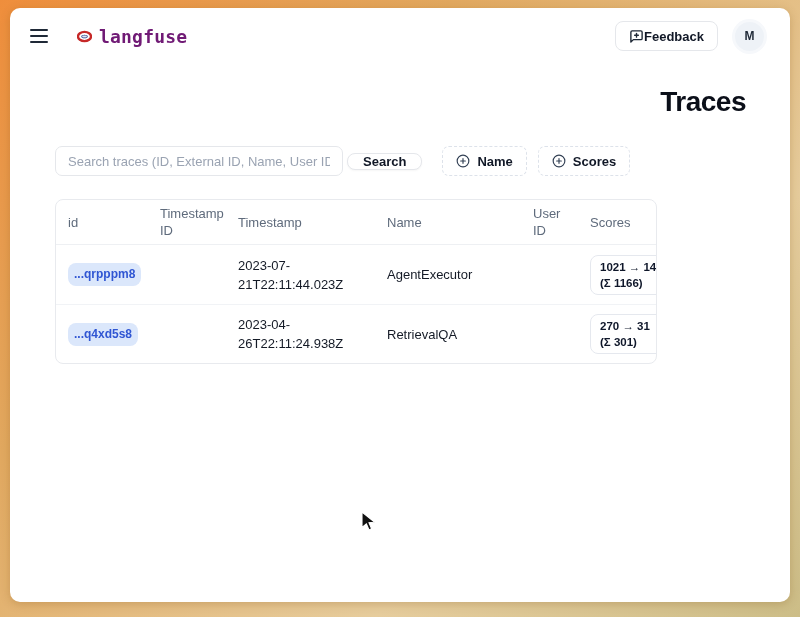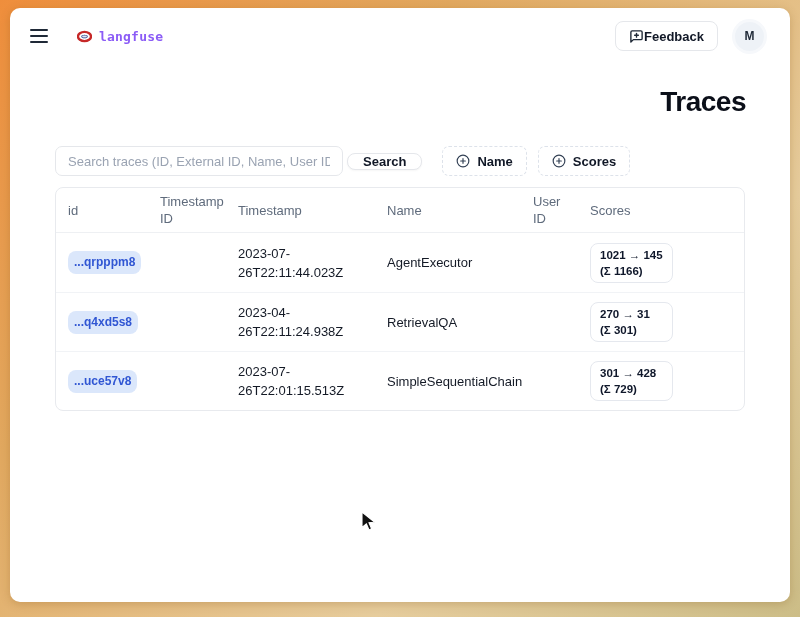--- a/index.html
+++ b/index.html
@@ -13,22 +13,22 @@
     position:absolute; left:10px; top:8px; right:10px; bottom:15px;
     background:#ffffff; border-radius:10px; overflow:hidden;
     box-shadow:0 2px 10px rgba(120,70,10,.25);
   }
   
   .topbar { display:flex; align-items:center; height:56px; padding:0 26px 0 20px; }
   .hamburger { width:18px; display:flex; flex-direction:column; gap:4px; cursor:pointer; }
   .hamburger span { display:block; height:2px; background:#1f2937; border-radius:1px; }
   .brand { display:flex; align-items:center; gap:7px; margin-left:29px; }
   .brand-name {
-    font-family:"DejaVu Sans Mono", monospace; font-weight:700; font-size:13px;
-    color:#8b5cf6; letter-spacing:.2px;text-align:right;
+    font-family:"DejaVu Sans Mono", monospace; font-weight:700; font-size:18px;
+    color:#701a75; letter-spacing:.2px;text-align:right;
   }
   .topbar-spacer { flex:1; }
   .feedback-btn {
     display:flex; align-items:center; height:30px; padding:0 13px;
     border:1px solid #e5e7eb; border-radius:8px; background:#fff;
     font-size:13px; font-weight:600; color:#111827; cursor:pointer;
     font-family:"Liberation Sans", sans-serif;
   }
   .avatar {
     width:29px; height:29px; border-radius:50%; margin-left:17px;
@@ -56,22 +56,22 @@
   .filter-btn {
     display:flex; align-items:center; gap:7px; height:30px; padding:0 13px;
     border:1px dashed #dde2ea; border-radius:7px; background:#fff;
     font-size:13px; font-weight:600; color:#111827; cursor:pointer;
     font-family:"Liberation Sans", sans-serif;
   }
   .filter-btn.first { margin-left:20px; }
   .filter-btn + .filter-btn { margin-left:11px; }
   
   .table {
-    margin-top:11px; border:1px solid #e8eaee; border-radius:8px; overflow:hidden;
-    width:690px;
+    margin-top:23px; border:1px solid #e8eaee; border-radius:8px; overflow:hidden;
+    width:602px;
   }
   .tr {
     display:grid;
     grid-template-columns:92px 78px 149px 146px 57px 107px auto;
     align-items:center;
   }
   .thead { min-height:40px; border-bottom:1px solid #eef0f3; }
   .th {
     padding:5px 12px; font-size:13px; color:#5f6b7c; font-weight:400; line-height:17px;
   }
@@ -163,46 +163,37 @@
         <div class="th">Timestamp ID</div>
         <div class="th">Timestamp</div>
         <div class="th">Name</div>
         <div class="th">User ID</div>
         <div class="th">Scores</div>
       </div>
 
       <div class="tr row">
         <div class="td"><a class="id-link">...qrpppm8</a></div>
         <div class="td"></div>
-        <div class="td">2023-07-26T22:11:44.023Z</div>
+        <div class="td">2023-07-21T22:11:44.023Z</div>
         <div class="td">AgentExecutor</div>
         <div class="td"></div>
         <div class="td"><span class="usage-badge">1021 → 145 (Σ 1166)</span></div>
         <div class="td"></div>
       </div>
 
       <div class="tr row">
         <div class="td"><a class="id-link">...q4xd5s8</a></div>
         <div class="td"></div>
         <div class="td">2023-04-26T22:11:24.938Z</div>
         <div class="td">RetrievalQA</div>
         <div class="td"></div>
         <div class="td"><span class="usage-badge">270 → 31 (Σ 301)</span></div>
         <div class="td"></div>
       </div>
 
-      <div class="tr row">
-        <div class="td"><a class="id-link">...uce57v8</a></div>
-        <div class="td"></div>
-        <div class="td">2023-07-26T22:01:15.513Z</div>
-        <div class="td">SimpleSequentialChain</div>
-        <div class="td"></div>
-        <div class="td"><span class="usage-badge">301 → 428 (Σ 729)</span></div>
-        <div class="td"></div>
-      </div>
     </div>
   </div>
 </div>
 
 <div class="cursor">
   <svg width="16" height="22" viewBox="0 0 16 22">
     <path d="M1 1 L1 16.5 L5.4 12.8 L8 18.9 L10.6 17.7 L8 11.8 L13.8 11.2 Z" fill="#111111" stroke="#ffffff" stroke-width="1.1"></path>
   </svg>
 </div>
 

